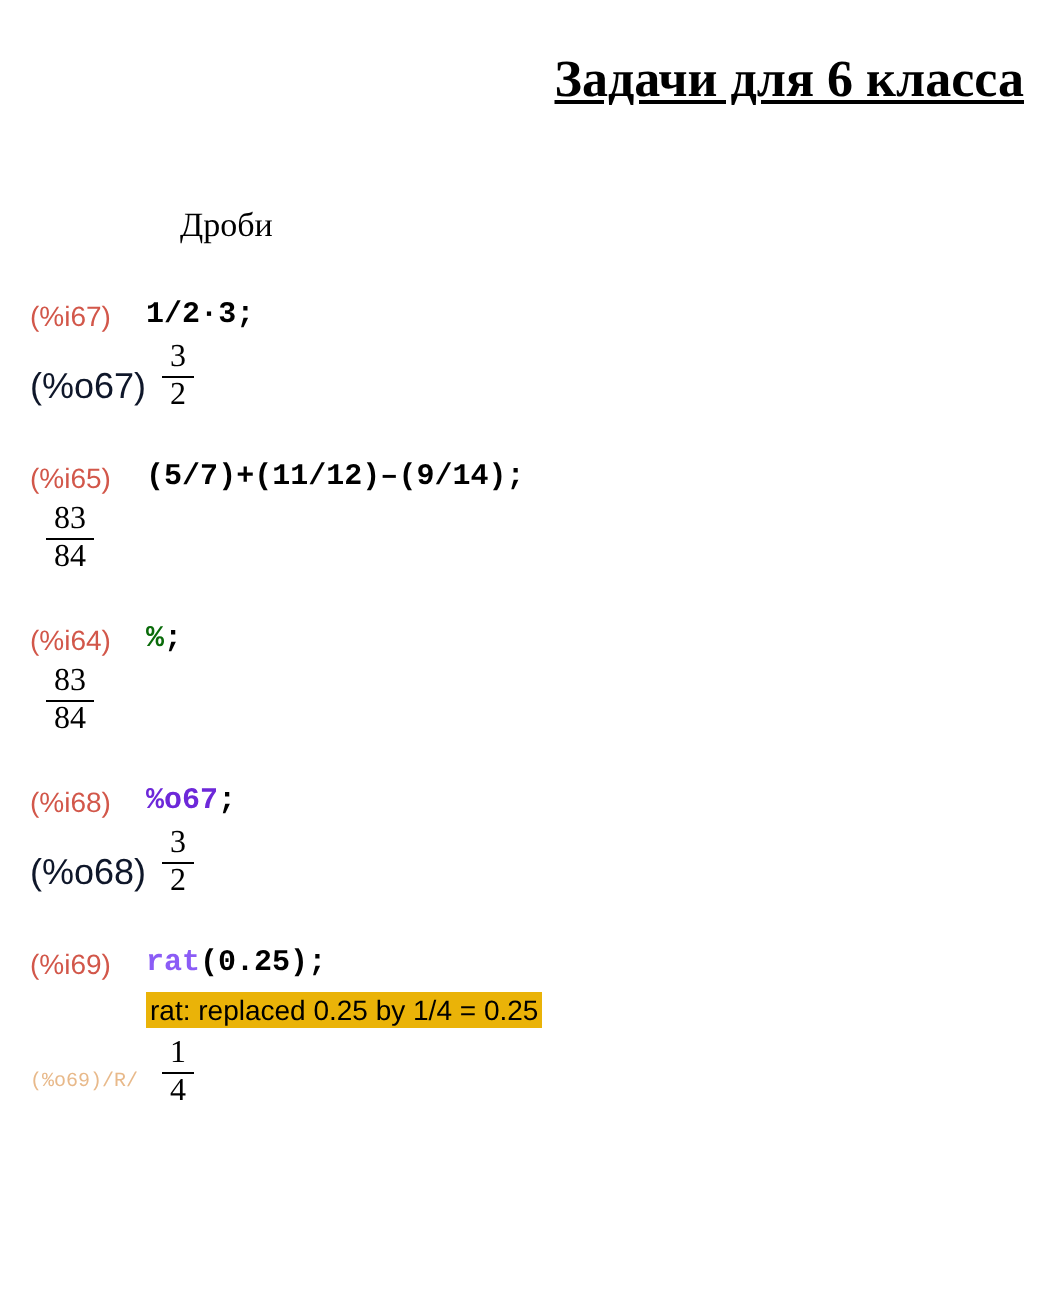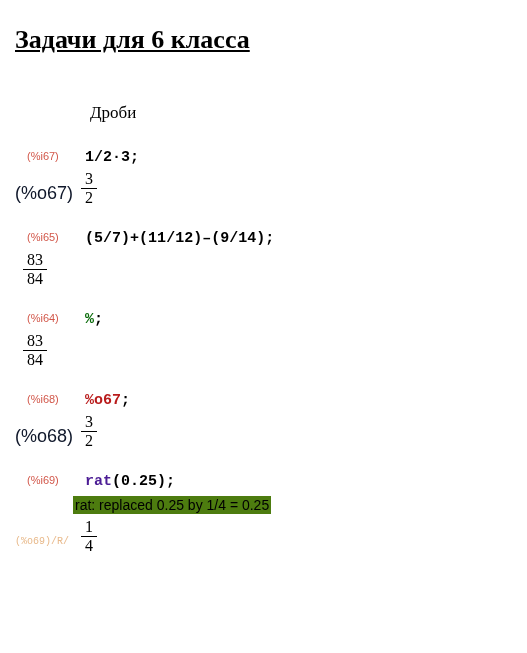--- a/index.html
+++ b/index.html
@@ -8,41 +8,40 @@
     margin: 0;
     padding: 20px 15px;
     width: 527px;
     box-sizing: border-box;
     color: #000;
   }
   .title {
     font-size: 26px;
     font-weight: bold;
     text-decoration: underline;
-    text-align: left;
+    text-align: right;
     margin: 5px 0 25px 0;
   }
   .subtitle {
     font-size: 17px;
     margin-left: 75px;
     margin-bottom: 25px;
     margin-top: 48px;
   }
   .cell {
     margin-bottom: 4px;
     display: flex;
     align-items: flex-start;
   }
   .in-label {
     color: #d2574a;
     font-family: Arial, sans-serif;
-    font-size: 11px;
+    font-size: 14px;
     width: 58px;
     padding-top: 2px;
-    margin-left: 12px;
   }
   .out-label {
     color: #0f172a;
     font-family: Arial, sans-serif;
     font-size: 18px;
     width: 58px;
     padding-top: 10px;
   }
   .out-label-small {
     color: #e8b98a;
@@ -56,22 +55,22 @@
     font-size: 15px;
     font-weight: bold;
     color: #000;
     padding-top: 1px;
     white-space: pre;
   }
   .expr .num { color: #000; }
   .expr .op { color: #000; }
   .expr .paren { color: #000; }
   .expr .pct { color: #0a6b0a; }
-  .expr .oref { color: #b91c1c; margin-top: 34px; }
-  .expr .fn { color: #4c1d95; }
+  .expr .oref { color: #6d28d9; margin-top: 34px; }
+  .expr .fn { color: #8b5cf6; }
   .frac {
     display: inline-block;
     text-align: center;
     vertical-align: middle;
     font-family: "Times New Roman", serif;
     font-size: 16px;
     color: #000;
     margin-left: 8px;
   }
   .frac .top {
@@ -82,21 +81,21 @@
   .frac .bot {
     display: block;
     padding: 0 4px;
   }
   .out-row {
     display: flex;
     align-items: center;
     margin-bottom: 22px;
   }
   .msg {
-    background: #4d7c0f;
+    background: #eab308;
     font-family: Arial, sans-serif;
     font-size: 14px;
     padding: 1px 2px;
     margin-left: 58px;
     margin-top: 2px;
     margin-bottom: 4px;
     display: inline-block;
   }
   .block { margin-bottom: 4px; }
 </style>

